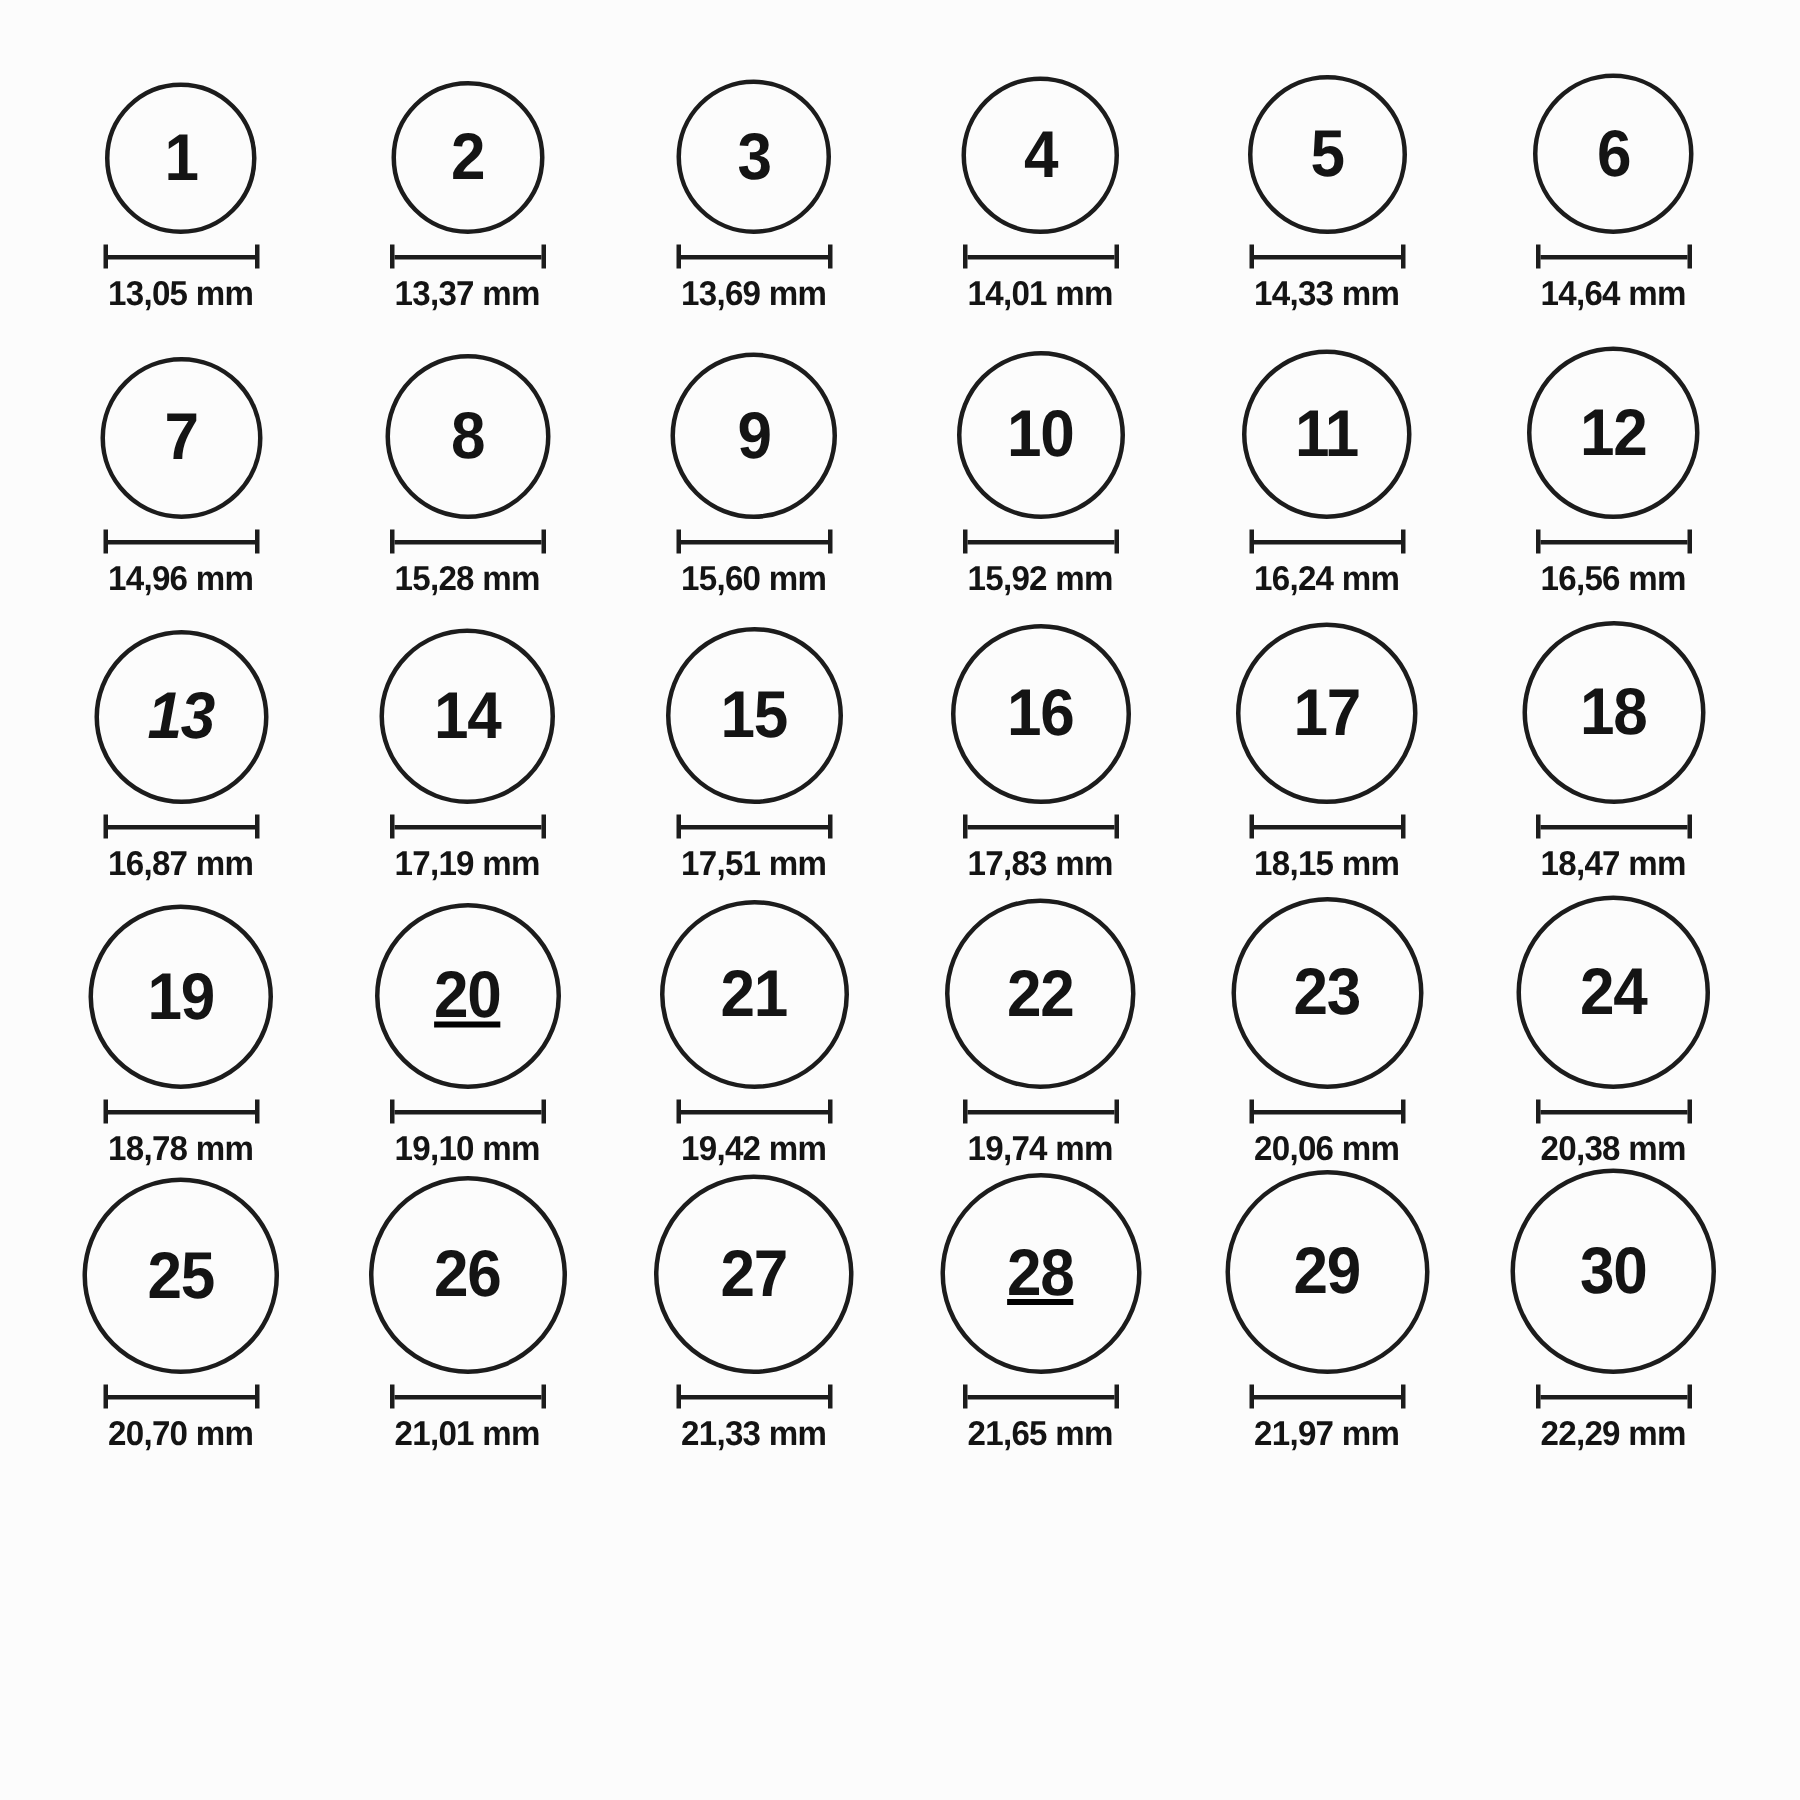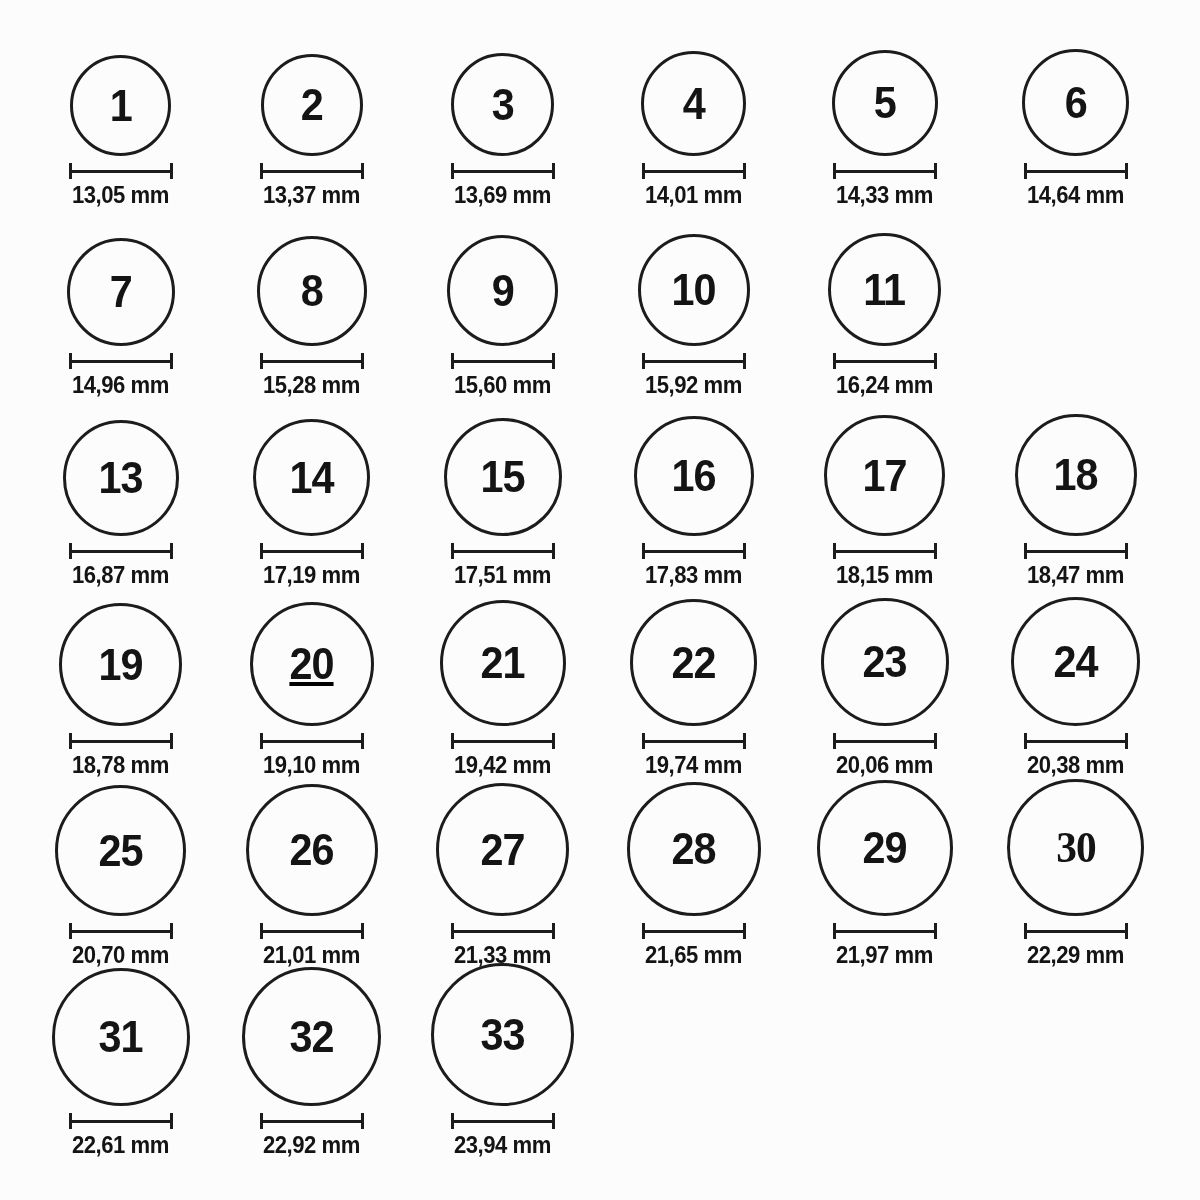--- a/index.html
+++ b/index.html
@@ -156,24 +156,31 @@
     <div class="bar"></div>
     <div class="mm-label">15,92 mm</div>
   </div>
       <div class="cell">
     <div class="circle" style="width: 113px; height: 113px; text-align: center;">
       <span class="num">11</span>
     </div>
     <div class="bar"></div>
     <div class="mm-label">16,24 mm</div>
   </div>
-    </div>
-    <div class="row">
-      <div class="cell">
-    <div class="circle" style="width: 116px; height: 116px;">
+      <div class="cell">
+    <div class="circle" style="width: 115px; height: 115px;">
+      <span class="num">12</span>
+    </div>
+    <div class="bar"></div>
+    <div class="mm-label">16,56 mm</div>
+  </div>
+    </div>
+    <div class="row">
+      <div class="cell">
+    <div class="circle" style="width: 116px; height: 116px; font-style: italic;">
       <span class="num">13</span>
     </div>
     <div class="bar"></div>
     <div class="mm-label">16,87 mm</div>
   </div>
       <div class="cell">
     <div class="circle" style="width: 117px; height: 117px;">
       <span class="num">14</span>
     </div>
     <div class="bar"></div>
@@ -268,57 +275,34 @@
     <div class="mm-label">21,01 mm</div>
   </div>
       <div class="cell">
     <div class="circle" style="width: 133px; height: 133px;">
       <span class="num">27</span>
     </div>
     <div class="bar"></div>
     <div class="mm-label">21,33 mm</div>
   </div>
       <div class="cell">
-    <div class="circle" style="width: 134px; height: 134px;">
+    <div class="circle" style="width: 134px; height: 134px; text-decoration: underline;">
       <span class="num">28</span>
     </div>
     <div class="bar"></div>
     <div class="mm-label">21,65 mm</div>
   </div>
       <div class="cell">
     <div class="circle" style="width: 136px; height: 136px;">
       <span class="num">29</span>
     </div>
     <div class="bar"></div>
     <div class="mm-label">21,97 mm</div>
   </div>
       <div class="cell">
-    <div class="circle" style="width: 137px; height: 137px; font-family: Liberation Serif, serif;">
+    <div class="circle" style="width: 137px; height: 137px;">
       <span class="num">30</span>
     </div>
     <div class="bar"></div>
     <div class="mm-label">22,29 mm</div>
-  </div>
-    </div>
-    <div class="row">
-      <div class="cell">
-    <div class="circle" style="width: 138px; height: 138px;">
-      <span class="num">31</span>
-    </div>
-    <div class="bar"></div>
-    <div class="mm-label">22,61 mm</div>
-  </div>
-      <div class="cell">
-    <div class="circle" style="width: 139px; height: 139px;">
-      <span class="num">32</span>
-    </div>
-    <div class="bar"></div>
-    <div class="mm-label">22,92 mm</div>
-  </div>
-      <div class="cell">
-    <div class="circle" style="width: 143px; height: 143px;">
-      <span class="num">33</span>
-    </div>
-    <div class="bar"></div>
-    <div class="mm-label">23,94 mm</div>
   </div>
     </div>
   </main>
 
 </body></html>

